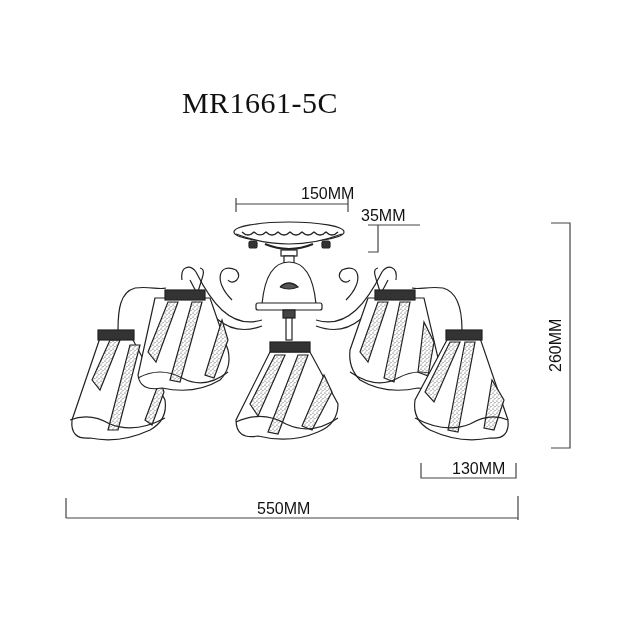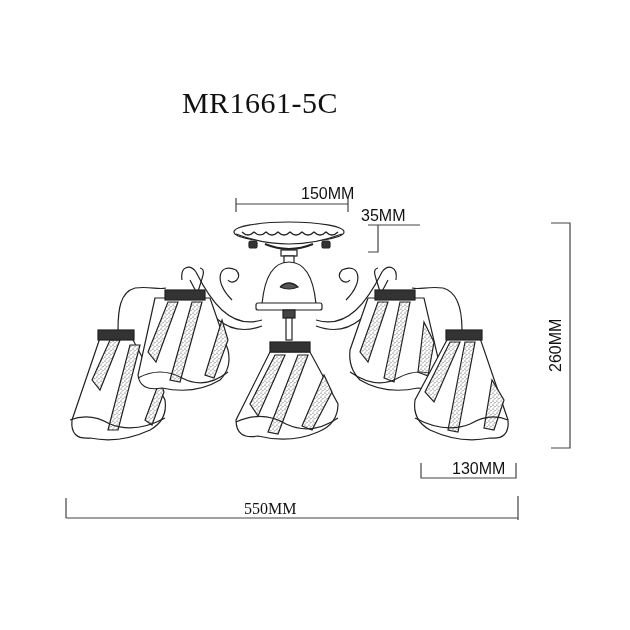--- a/index.html
+++ b/index.html
@@ -10,21 +10,21 @@
 </style>
 </head>
 <body>
 
 <div class="title">MR1661-5C</div>
 
 <div class="dim-label" style="left:257px; top:186px;margin-left:44px;">150MM</div>
 <div class="dim-label" style="left:361px; top:208px;">35MM</div>
 <div class="dim-label" style="left:548px; top:372px; transform:rotate(-90deg); transform-origin:left top;">260MM</div>
 <div class="dim-label" style="left:452px; top:461px;">130MM</div>
-<div class="dim-label" style="left:244px; top:501px;font-family:Liberation Serif, serif;">550MM</div>
+<div class="dim-label" style="left:257px; top:501px;">550MM</div>
 
 <svg width="630" height="630" viewBox="0 0 630 630">
   <defs>
     <pattern id="speck" width="4" height="4" patternUnits="userSpaceOnUse">
       <rect width="4" height="4" fill="#fff"></rect>
       <circle cx="1" cy="1" r="0.6" fill="#333"></circle>
       <circle cx="3" cy="2.5" r="0.5" fill="#555"></circle>
       <circle cx="2" cy="3.6" r="0.4" fill="#444"></circle>
     </pattern>
   </defs>

